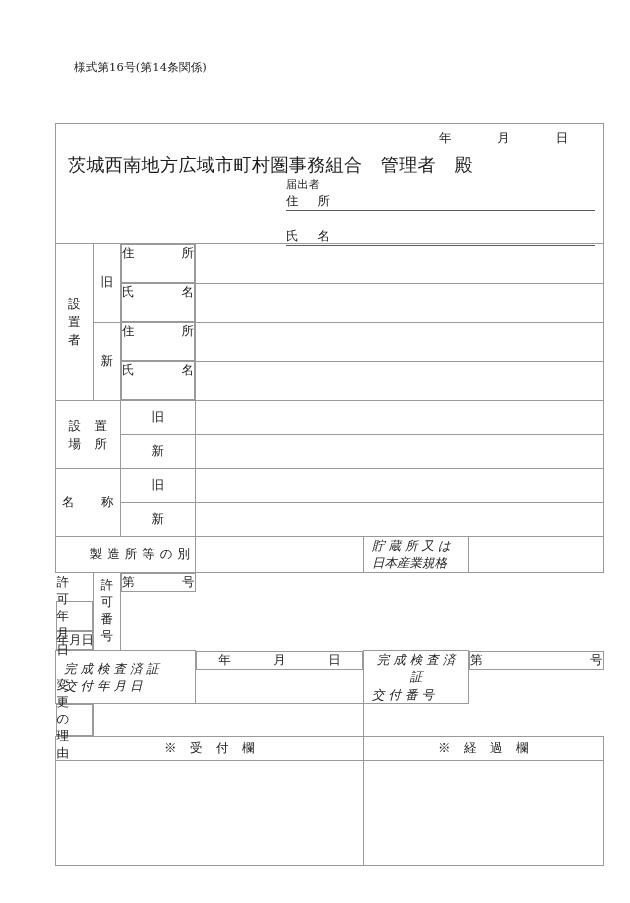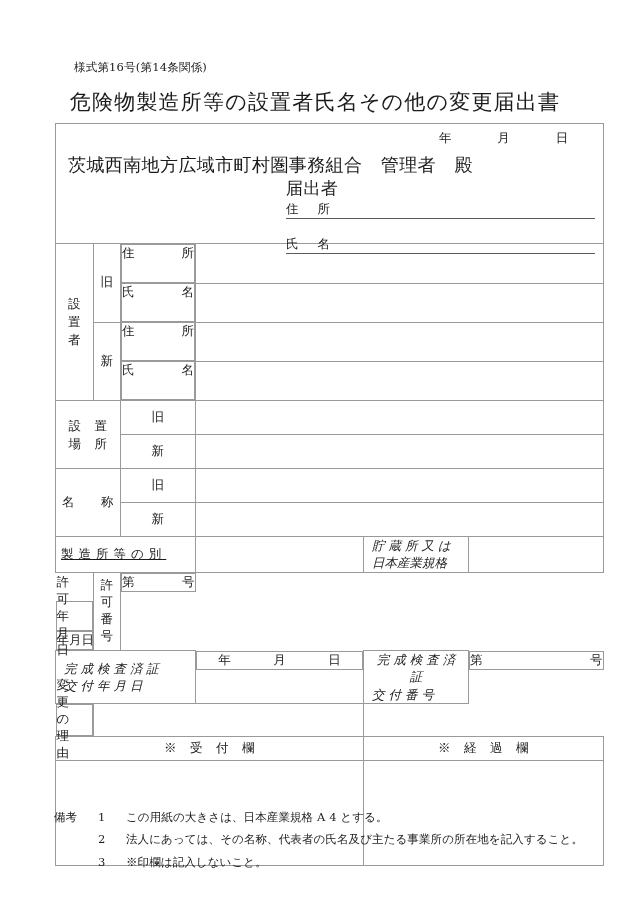--- a/index.html
+++ b/index.html
@@ -84,21 +84,21 @@
     letter-spacing: 0.4px;
     white-space: nowrap;
   }
   .submitter {
     position: absolute;
     top: 53px;
     left: 230px;
     right: 8px;
   }
   .submitter-label {
-    font-size: 17px;
+    font-size: 11px;
     letter-spacing: 0.4px;
     margin-bottom: 1px;
   }
   .field-row {
     display: flex;
     align-items: flex-end;
     border-bottom: 1px solid #5a5a5a;
     height: 17px;
   }
   .field-row .fl {
@@ -158,25 +158,24 @@
     font-size: 12.5px;
     padding: 0 34px 0 52px;
   }
   .numline {
     display: flex;
     justify-content: space-between;
     font-size: 12.5px;
     padding: 0 14px 0 9px;
   }
   .sec-title {
-    text-align: left;
+    text-align: right;
     font-size: 12.5px;
     letter-spacing: 5px;
     text-indent: 5px;
-    text-decoration: underline;
   }
   .blank-panel { height: 104px; }
 
   
   .remarks {
     position: absolute;
     left: 54px;
     top: 806px;
     font-size: 11.5px;
     line-height: 1.95;
@@ -189,21 +188,20 @@
   .remarks .rnum   { width: 28px; flex: none; }
   .remarks .rtext  { letter-spacing: 0.1px; }
 </style>
 </head>
 <body>
 
 <div class="page">
 
   <div class="form-no">様式第16号(第14条関係)</div>
 
-  <div class="doc-title">危険物製造所等の設置者氏名その他の変更届出書</div>
 
   <table class="form-table">
     <colgroup>
       <col style="width:38px">
       <col style="width:27px">
       <col style="width:75px">
       <col style="width:168px">
       <col style="width:105px">
       <col style="width:135px">
     </colgroup>
@@ -366,31 +364,14 @@
       <td colspan="4" style="height:23px" class="lbl-center">※　受　付　欄</td>
       <td colspan="2" class="lbl-center">※　経　過　欄</td>
     </tr>
     <tr>
       <td colspan="4" class="blank-panel"></td>
       <td colspan="2" class="blank-panel"></td>
     </tr>
   </tbody>
     </table>
 
-  <div class="remarks">
-    <div class="rrow">
-      <span class="rlabel">備考</span>
-      <span class="rnum">1</span>
-      <span class="rtext">この用紙の大きさは、日本産業規格 A 4 とする。</span>
-    </div>
-    <div class="rrow">
-      <span class="rlabel"></span>
-      <span class="rnum">2</span>
-      <span class="rtext">法人にあっては、その名称、代表者の氏名及び主たる事業所の所在地を記入すること。</span>
-    </div>
-    <div class="rrow">
-      <span class="rlabel"></span>
-      <span class="rnum">3</span>
-      <span class="rtext">※印欄は記入しないこと。</span>
-    </div>
-  </div>
 
 </div>
 
 </body></html>

